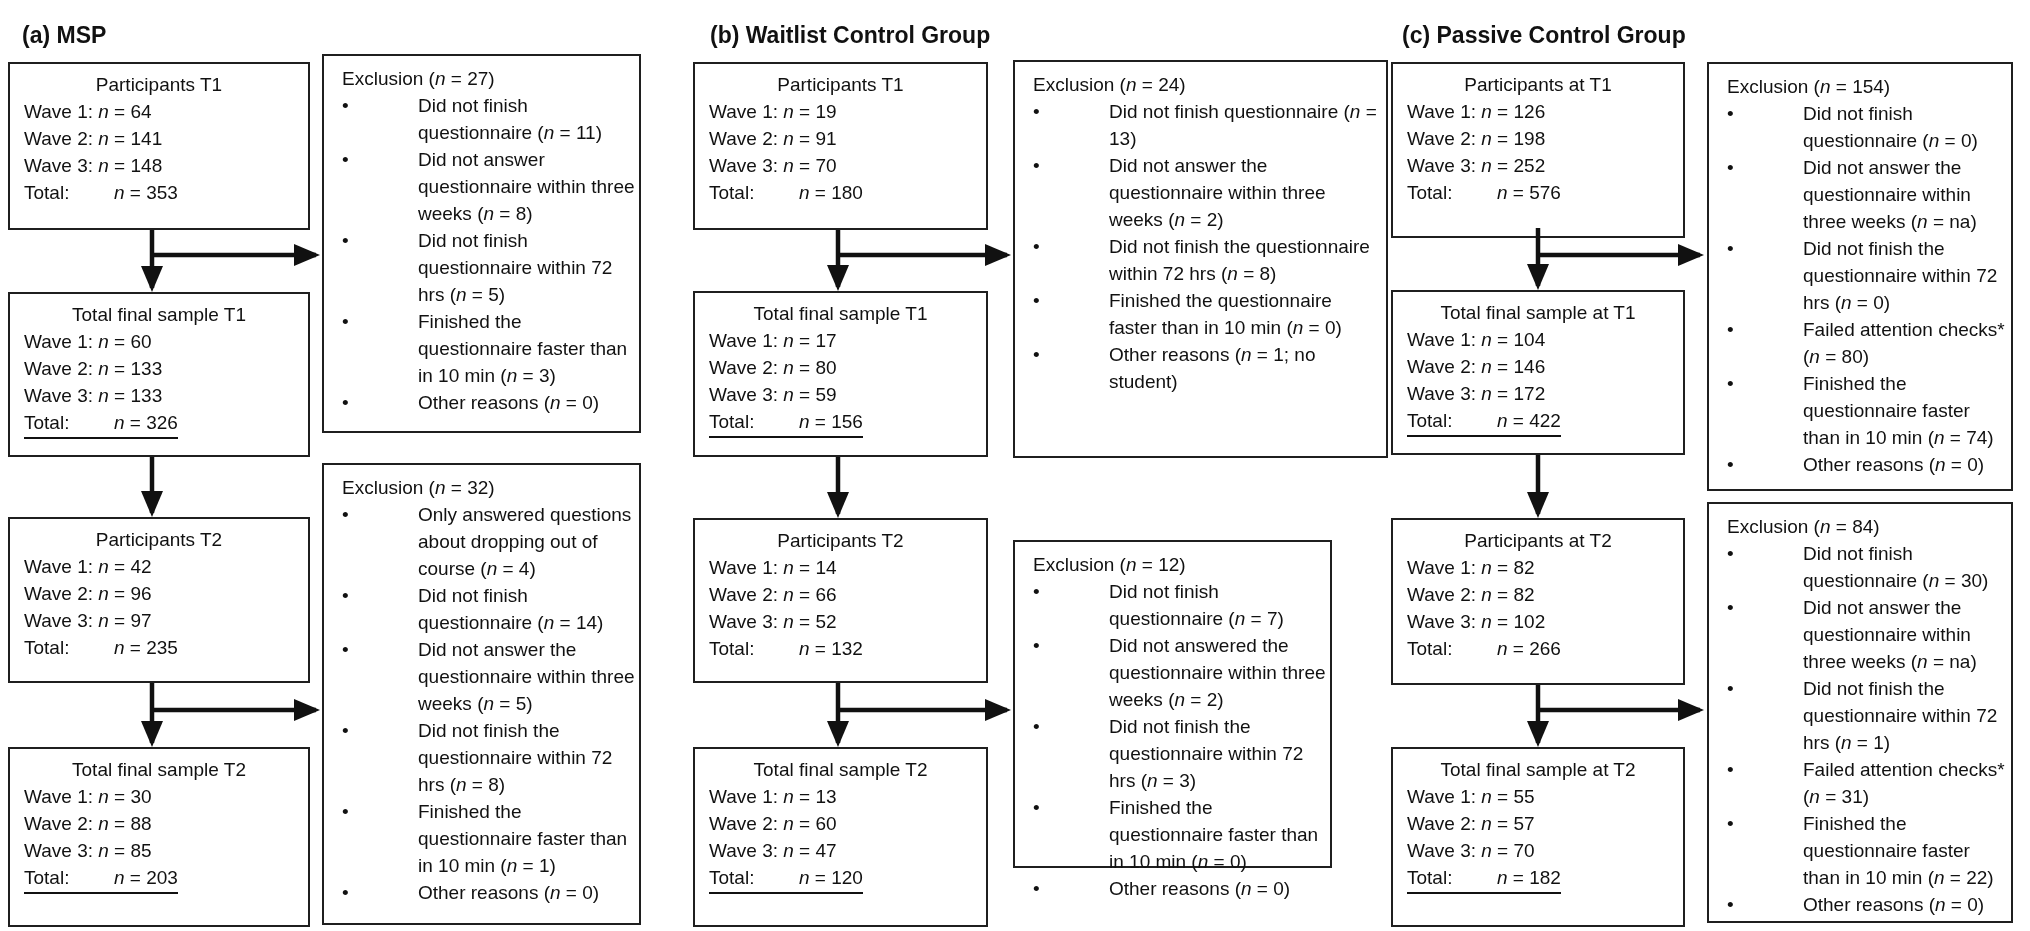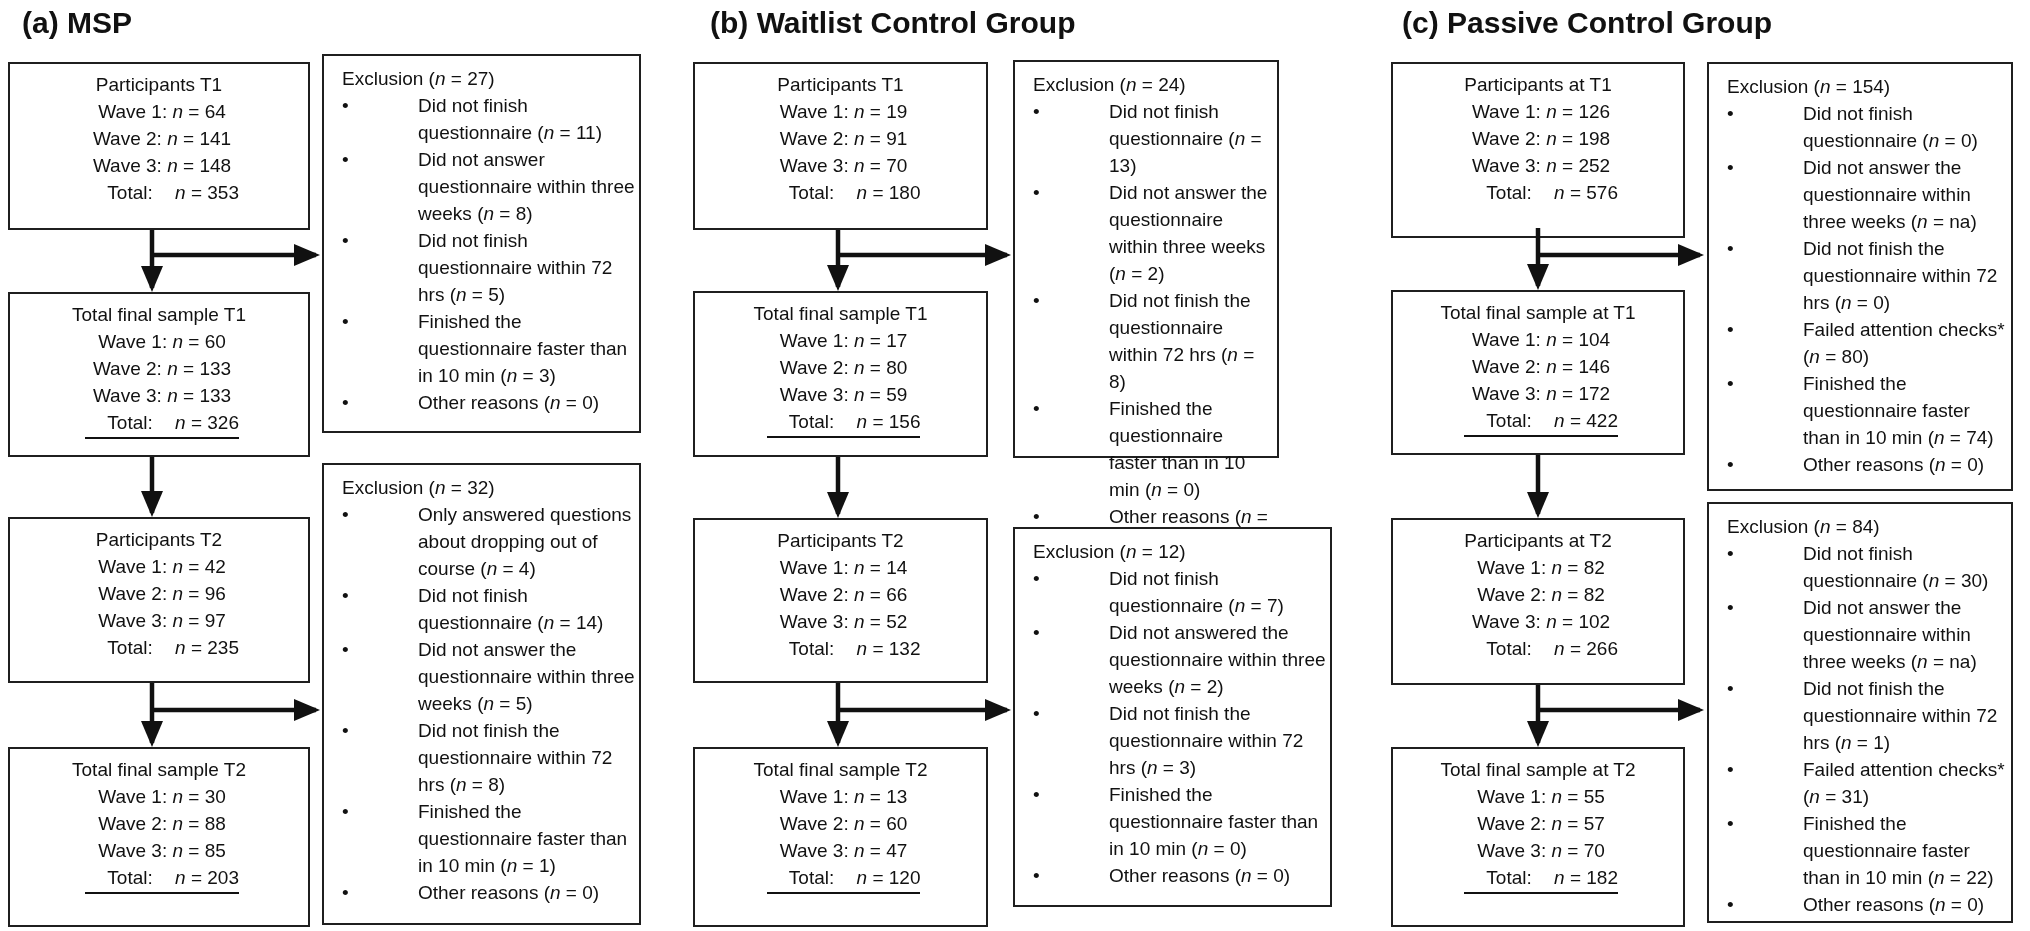--- a/index.html
+++ b/index.html
@@ -1,22 +1,22 @@
 <!DOCTYPE html>
 <html><head>
 <meta charset="utf-8">
 <style>
   html,body{margin:0;padding:0;background:#ffffff;}
   #canvas{position:relative;width:2030px;height:931px;background:#ffffff;
           font-family:"Liberation Sans",sans-serif;color:#111;overflow:hidden;}
-  .panel-title{position:absolute;font-size:30px;font-weight:bold;white-space:nowrap;}
+  .panel-title{position:absolute;font-size:23px;font-weight:bold;white-space:nowrap;margin-top:16px;}
   .fbox,.ebox{position:absolute;border:2.5px solid #1f1f1f;background:#fff;box-sizing:border-box;}
   .fbox{padding:7px 8px 0 14px;font-size:19px;line-height:27px;}
   .ft{text-align:center;margin-right:6px;}
-  .fl{white-space:nowrap;text-align:center;}
+  .fl{white-space:nowrap;}
   .tw{display:inline-block;}
   .tw.u{border-bottom:2.5px solid #111;padding-bottom:1px;}
   .tlabel{display:inline-block;width:90px;}
   .ebox{padding:9px 1px 0 18px;font-size:19px;line-height:27px;}
   .ei{display:flex;align-items:flex-start;}
   .ei .b{width:30px;flex:0 0 30px;}
   .ei .it{flex:1;padding-right:2px;margin-left:46px;}
   svg.arrows{position:absolute;left:0;top:0;pointer-events:none;}
   i{font-style:italic;}
 </style>
@@ -138,21 +138,21 @@
   </div>
 
   <div class="fbox" style="left:693px;top:747px;width:295px;height:180px">
     <div class="ft">Total final sample T2</div>
     <div class="fl">Wave 1: <i>n</i> = 13</div>
     <div class="fl">Wave 2: <i>n</i> = 60</div>
     <div class="fl">Wave 3: <i>n</i> = 47</div>
     <div class="fl"><span class="tw u"><span class="tlabel">Total:</span><span><i>n</i> = 120</span></span></div>
   </div>
 
-  <div class="ebox" style="left:1013px;top:60px;width:266px;height:398px">
+  <div class="ebox" style="left:1013px;top:60px;width:375px;height:398px">
     <div class="et">Exclusion (<i>n</i> = 24)</div>
     <div class="ei">
         <span class="b">•</span>
         <span class="it">Did not finish questionnaire (<i>n</i> = 13)</span>
       </div>
     <div class="ei">
         <span class="b">•</span>
         <span class="it">Did not answer the questionnaire within three weeks (<i>n</i> = 2)</span>
       </div>
     <div class="ei">
@@ -162,21 +162,21 @@
     <div class="ei">
         <span class="b">•</span>
         <span class="it">Finished the questionnaire faster than in 10 min (<i>n</i> = 0)</span>
       </div>
     <div class="ei">
         <span class="b">•</span>
         <span class="it">Other reasons (<i>n</i> = 1; no student)</span>
       </div>
   </div>
 
-  <div class="ebox" style="left:1013px;top:527px;width:319px;height:380px">
+  <div class="ebox" style="left:1013px;top:540px;width:319px;height:328px">
     <div class="et">Exclusion (<i>n</i> = 12)</div>
     <div class="ei">
         <span class="b">•</span>
         <span class="it">Did not finish questionnaire (<i>n</i> = 7)</span>
       </div>
     <div class="ei">
         <span class="b">•</span>
         <span class="it">Did not answered the questionnaire within three weeks (<i>n</i> = 2)</span>
       </div>
     <div class="ei">

